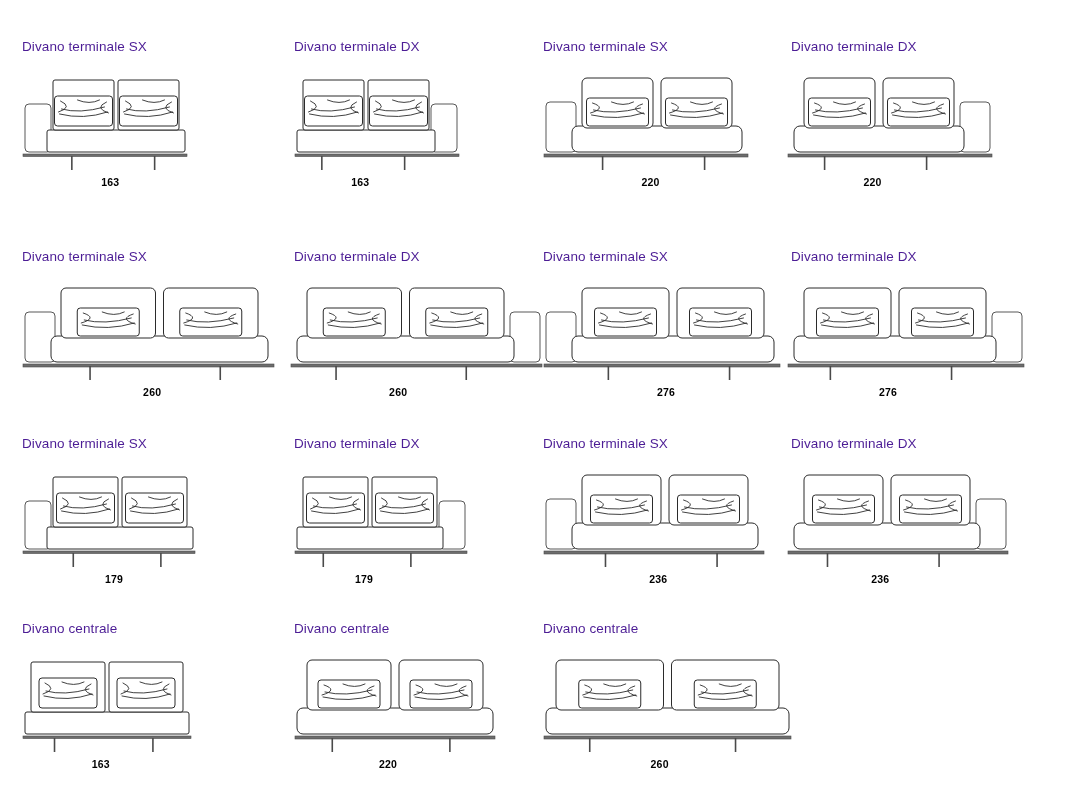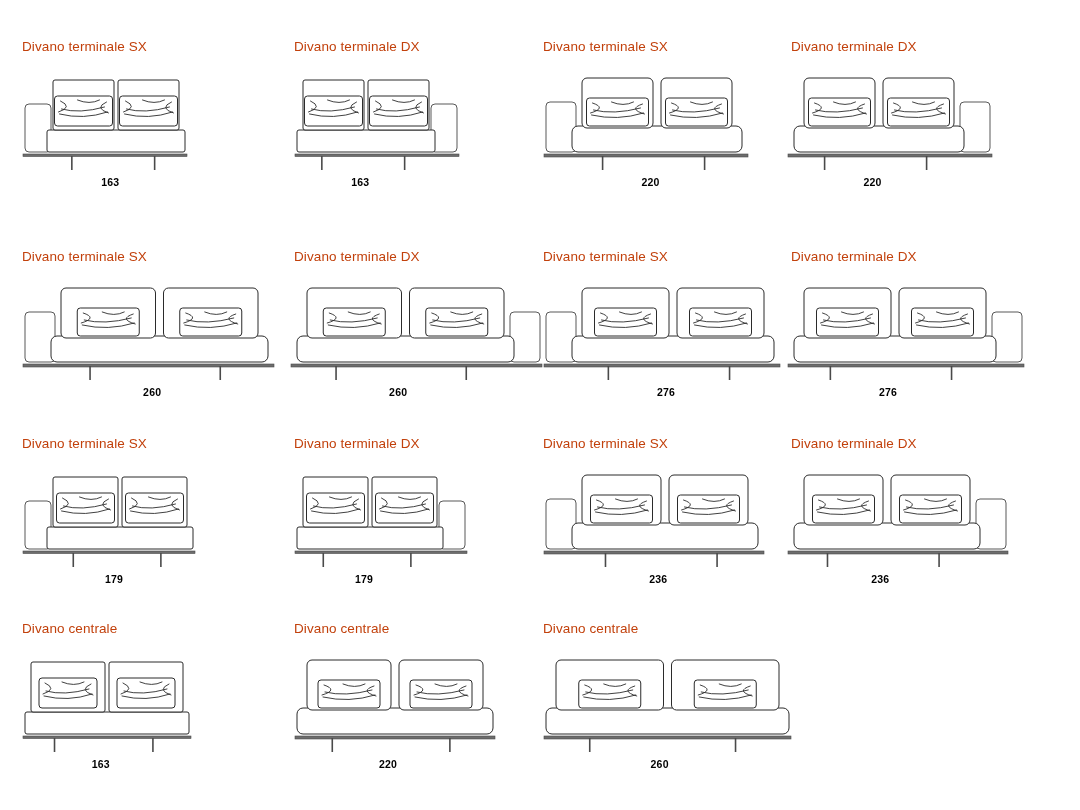--- a/index.html
+++ b/index.html
@@ -12,21 +12,21 @@
     position:relative;
   }
   .sheet{position:relative;width:1080px;height:810px;}
 
   .cell{position:absolute;}
 
   .cell-title{
     font-size:13.5px;
     font-weight:400;
     letter-spacing:.1px;
-    color:#c2410c;
+    color:#4c1d95;
     white-space:nowrap;
     line-height:1;
   }
 
   .draw{position:absolute;left:0;}
 
   .dim-label{
     position:absolute;
     font-size:10.5px;
     font-weight:700;

